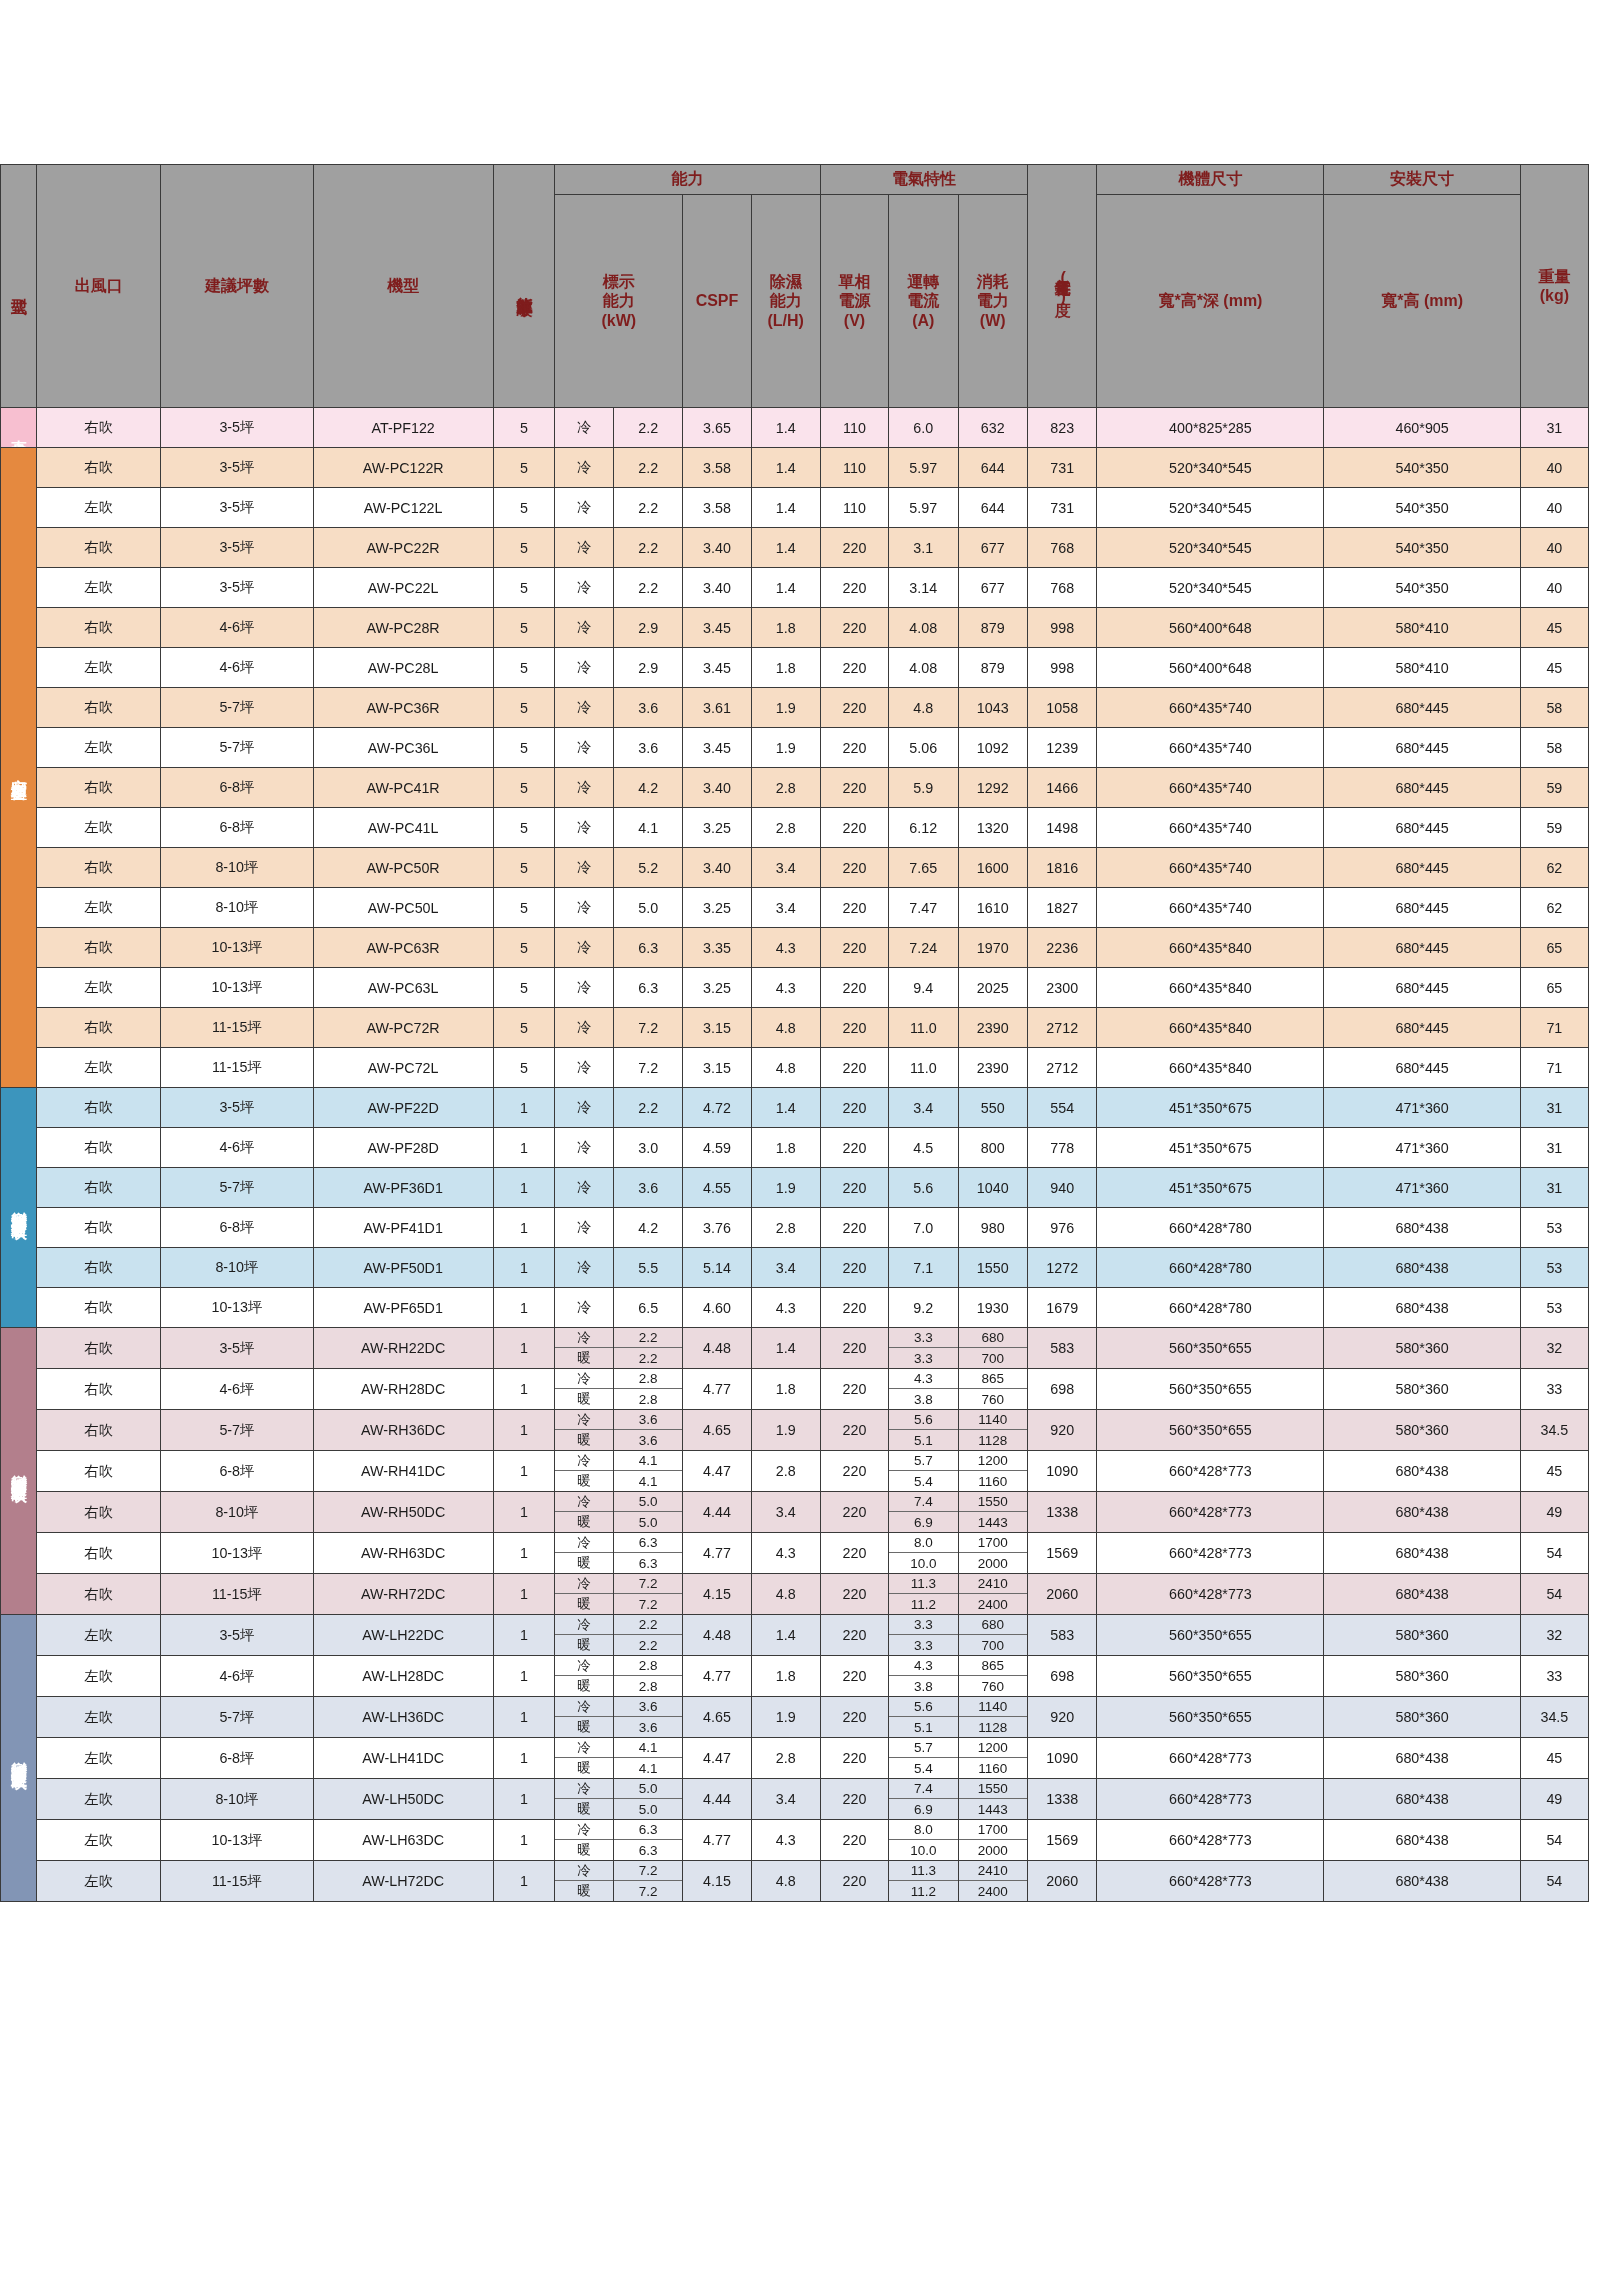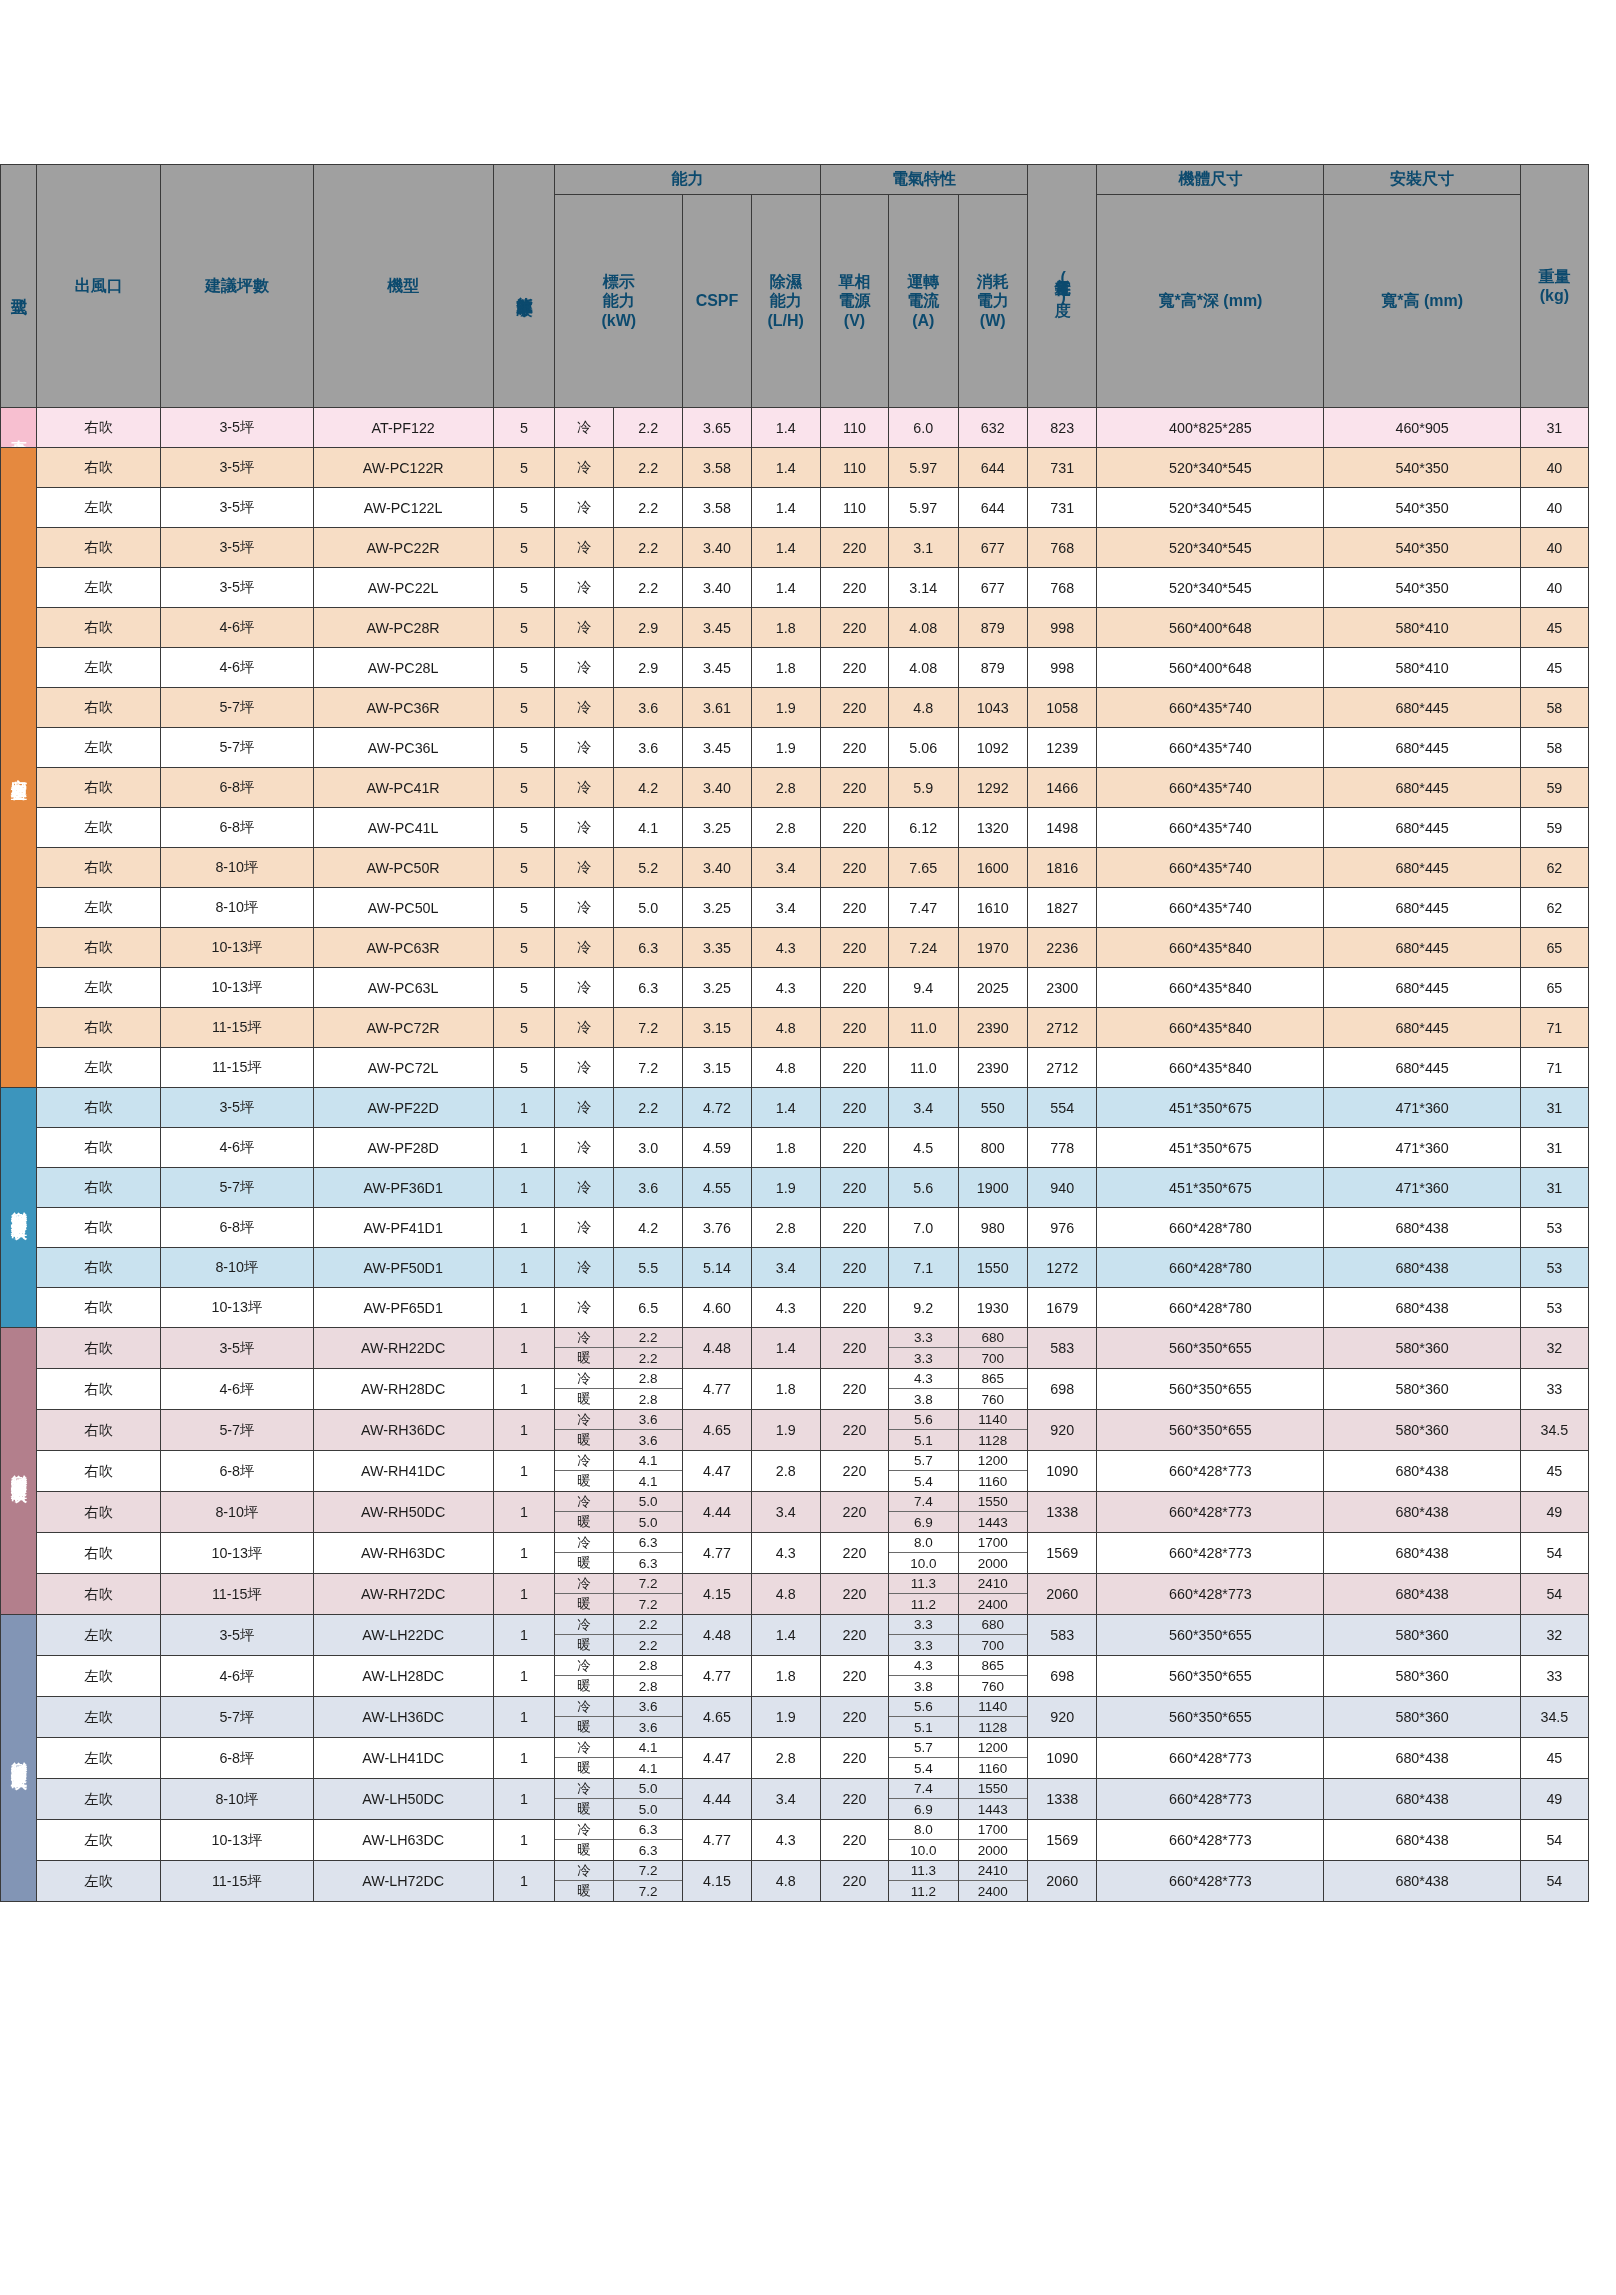--- a/index.html
+++ b/index.html
@@ -30,21 +30,21 @@
     text-align:center;
     vertical-align:middle;
     padding:0;
     overflow:hidden;
     white-space:nowrap;
   }
 
   
   thead th{
     background:#a0a0a0;
-    color:#0c4a6e;
+    color:#7f1d1d;
     font-weight:bold;
     font-size:16px;
     line-height:1.18;
     border:0.8px solid #3a3a3a;
   }
   th.vert{
     writing-mode:vertical-rl;
     text-orientation:upright;
     letter-spacing:0.8px;
     white-space:nowrap;
@@ -522,21 +522,21 @@
           <td class="c">右吹</td>
           <td class="c">5-7坪</td>
           <td class="c">AW-PF36D1</td>
           <td class="c">1</td>
           <td class="c">冷</td>
           <td class="c">3.6</td>
           <td class="c">4.55</td>
           <td class="c">1.9</td>
           <td class="c">220</td>
           <td class="c">5.6</td>
-          <td class="c">1900</td>
+          <td class="c">1040</td>
           <td class="c">940</td>
           <td class="c">451*350*675</td>
           <td class="c">471*360</td>
           <td class="c">31</td>
         </tr>
         <tr class="band-cool-b">
           <td class="c">右吹</td>
           <td class="c">6-8坪</td>
           <td class="c">AW-PF41D1</td>
           <td class="c">1</td>

